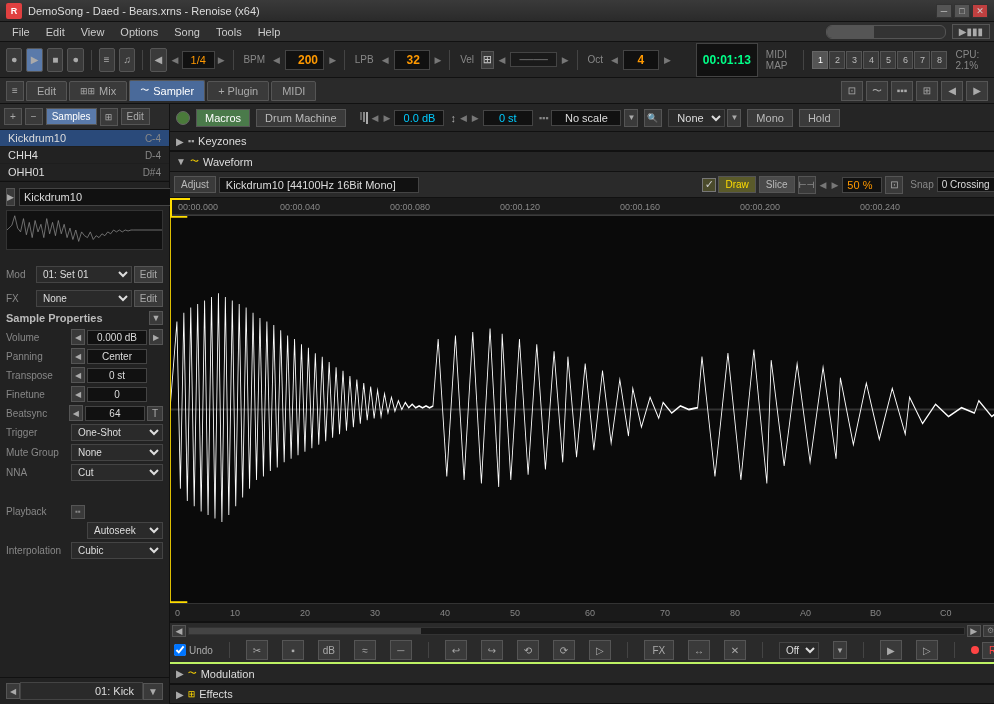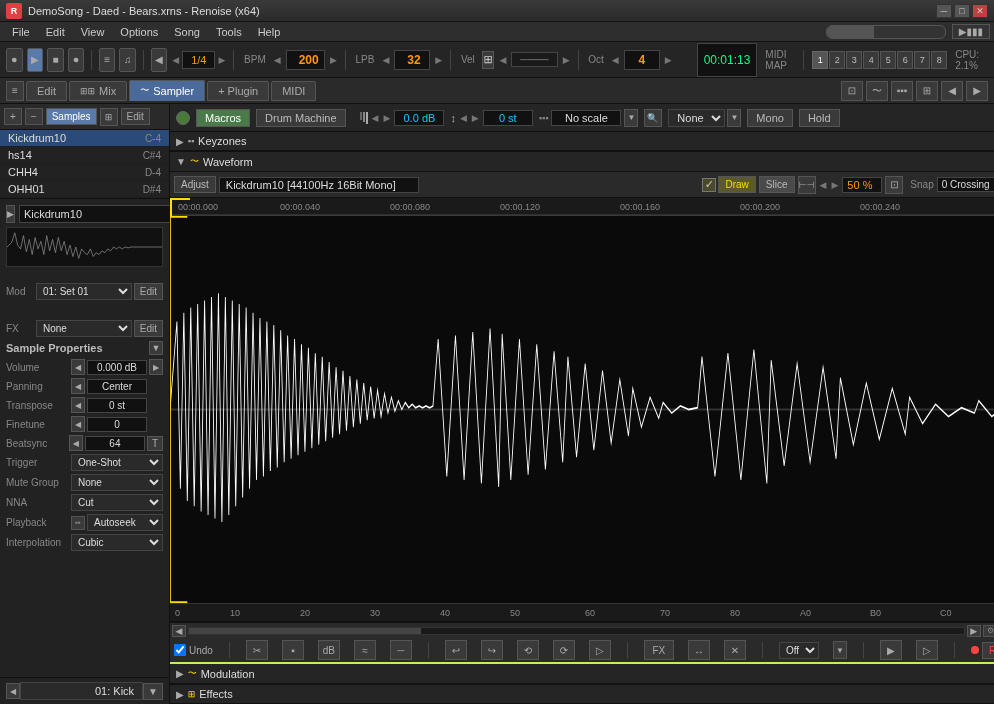--- a/index.html
+++ b/index.html
@@ -20,21 +20,21 @@
     
     #transport { background: #252525; height: 36px; display: flex; align-items: center; padding: 0 6px; border-bottom: 1px solid #111; gap: 4px; }
     .transport-btn { background: #3a3a3a; border: 1px solid #555; width: 24px; height: 24px; border-radius: 2px; cursor: pointer; display: flex; align-items: center; justify-content: center; color: #aaa; font-size: 10px; }
     .transport-btn.active { background: #5a7aaa; }
     .transport-sep { width: 1px; height: 20px; background: #444; margin: 0 3px; }
     .transport-group { display: flex; align-items: center; gap: 2px; }
     .transport-label { color: #888; font-size: 10px; padding: 0 3px; }
     .transport-value { background: #111; border: 1px solid #444; color: #ff9900; font-size: 12px; font-weight: bold; padding: 2px 12px; min-width: 36px; text-align: center; }
     .transport-arrow { color: #777; font-size: 9px; cursor: pointer; padding: 0 1px; }
     .pattern-display { background: #111; border: 1px solid #444; color: #ff9900; font-size: 11px; padding: 2px 8px; }
-    .time-display { background: #111; border: 1px solid #444; color: #00ff88; font-size: 12px; font-weight: normal; padding: 9px 6px; margin-left: 20px; }
+    .time-display { background: #111; border: 1px solid #444; color: #00ff88; font-size: 12px; font-weight: bold; padding: 9px 6px; margin-left: 20px; }
     .cpu-display { color: #888; font-size: 10px; margin-left: 4px; }
 
     
     #tabs { background: #2a2a2a; height: 26px; display: flex; align-items: center; padding: 0 6px; border-bottom: 1px solid #111; gap: 2px; }
     .tab-btn { background: #3a3a3a; border: 1px solid #555; padding: 3px 10px; cursor: pointer; color: #aaa; font-size: 11px; border-radius: 2px 2px 0 0; display: flex; align-items: center; gap: 4px; }
     .tab-btn.active { background: #4a6a9a; color: #fff; border-bottom-color: #4a6a9a; }
     .tab-right { margin-left: auto; display: flex; align-items: center; gap: 3px; }
     .icon-btn { background: #3a3a3a; border: 1px solid #555; width: 22px; height: 20px; cursor: pointer; display: flex; align-items: center; justify-content: center; color: #aaa; font-size: 10px; }
 
     
@@ -257,24 +257,20 @@
       <div style="background:#3a3a3a;border:1px solid #555;width:18px;height:18px;display:flex;align-items:center;justify-content:center;color:#aaa;font-size:9px;">⊞</div>
       <div class="small-btn">Edit</div>
     </div>
 
     <div id="sample-list">
       <div class="sample-item active">
         <span class="sample-name">Kickdrum10</span>
         <span class="sample-note">C-4</span>
       </div>
       <div class="sample-item">
-        <span class="sample-name">hs14</span>
-        <span class="sample-note">C#4</span>
-      </div>
-      <div class="sample-item">
         <span class="sample-name">CHH4</span>
         <span class="sample-note">D-4</span>
       </div>
       <div class="sample-item">
         <span class="sample-name">OHH01</span>
         <span class="sample-note">D#4</span>
       </div>
     </div>
 
     <div id="instrument-area">
@@ -285,21 +281,21 @@
       </div>
       <div id="waveform-mini">
         <svg class="mini-wave" viewBox="0 0 160 40" preserveAspectRatio="none">
           <polyline points="0,20 5,15 8,5 11,18 14,22 17,8 20,25 23,12 26,28 29,10 32,22 35,14 38,28 41,8 44,24 47,12 50,26 53,10 56,24 59,14 62,28 65,18 68,30 71,20 74,32 77,22 80,26 83,28 86,22 89,30 92,26 95,28 98,24 101,26 104,22 107,24 110,20 113,22 116,20 119,22 122,20 125,21 128,20 131,20 160,20" fill="none" stroke="#888" stroke-width="0.8"></polyline>
         </svg>
       </div>
     </div>
 
     <div id="props-section">
 
-      <div class="mod-row" style="margin-bottom:20px;">
+      <div class="mod-row" style="margin-bottom:7px;">
         <div class="mod-label">Mod</div>
         <select class="mod-select">
           <option>01: Set 01</option>
         </select>
         <div class="small-btn" style="margin-left:2px;">Edit</div>
       </div>
       <div class="mod-row" style="margin-bottom:4px;">
         <div class="mod-label">FX</div>
         <select class="mod-select">
           <option>None</option>
@@ -370,21 +366,21 @@
         <div class="prop-ctrl">
           <select class="prop-select" style="flex:1;">
             <option>Cut</option>
           </select>
         </div>
       </div>
       <div class="prop-row">
         <div class="prop-label">Playback</div>
         <div class="prop-ctrl">
           <div style="background:#3a3a3a;border:1px solid #555;width:14px;height:14px;display:flex;align-items:center;justify-content:center;color:#888;font-size:8px;">▪▪</div>
-          <select class="prop-select" style="flex:1;">
+          <select class="prop-select" style="flex:1;margin-top:38px;">
             <option>Autoseek</option>
           </select>
         </div>
       </div>
       <div class="prop-row">
         <div class="prop-label">Interpolation</div>
         <div class="prop-ctrl">
           <select class="prop-select" style="flex:1;">
             <option>Cubic</option>
           </select>

